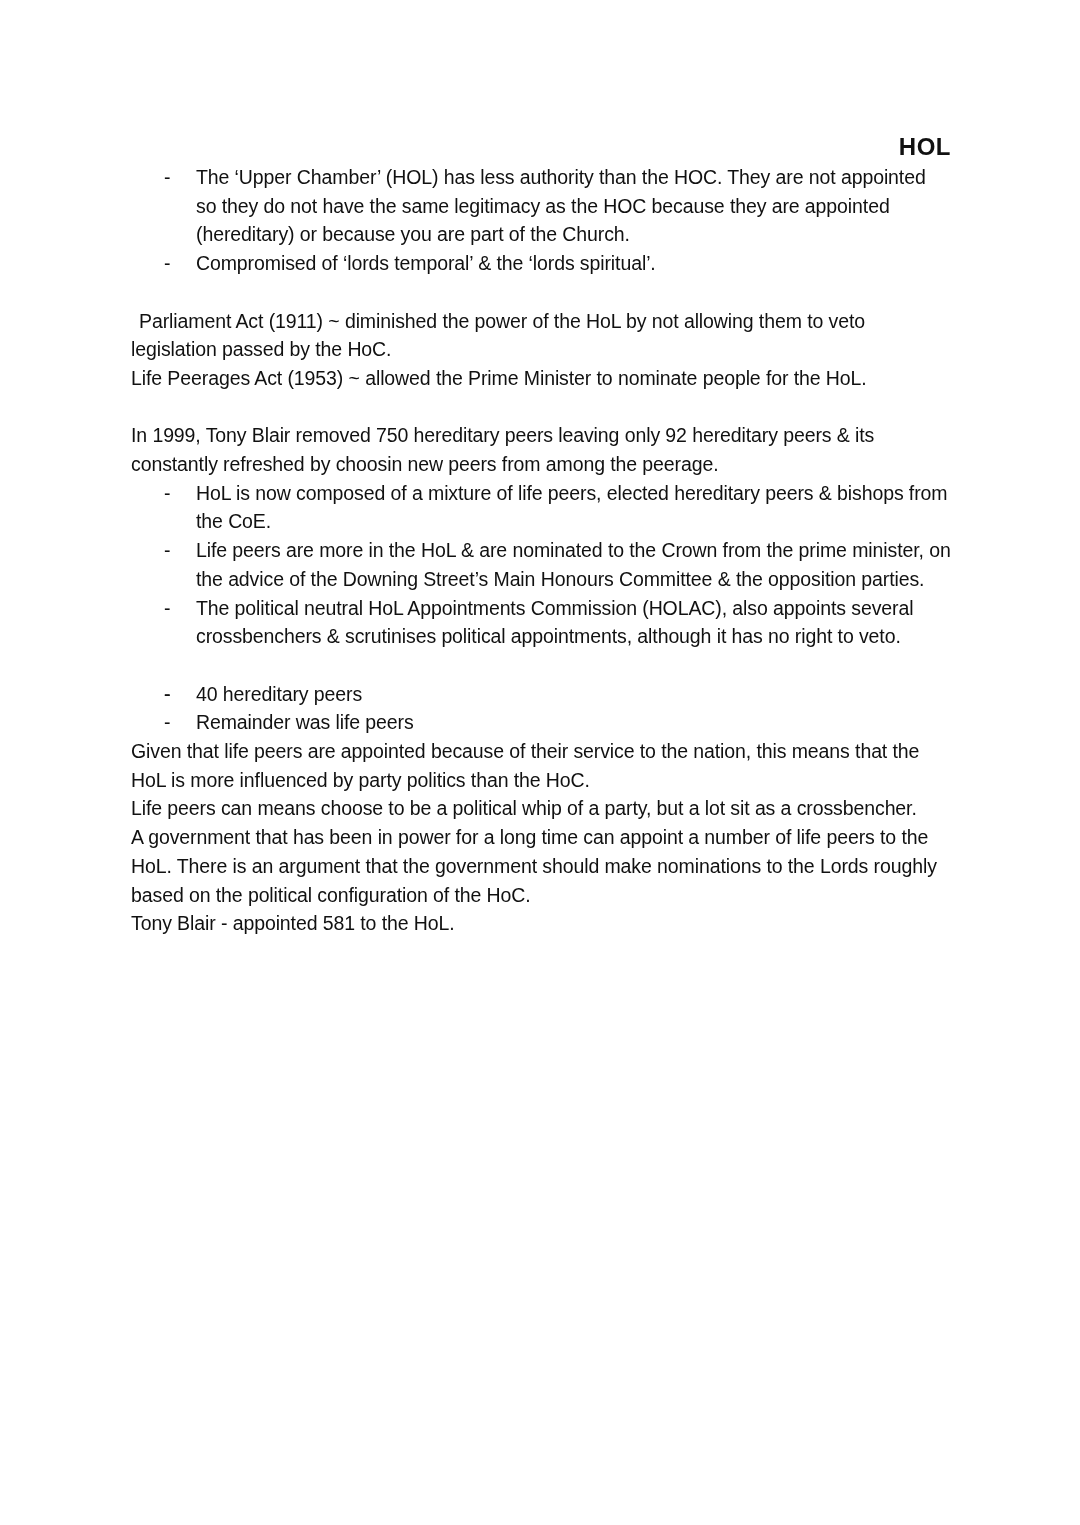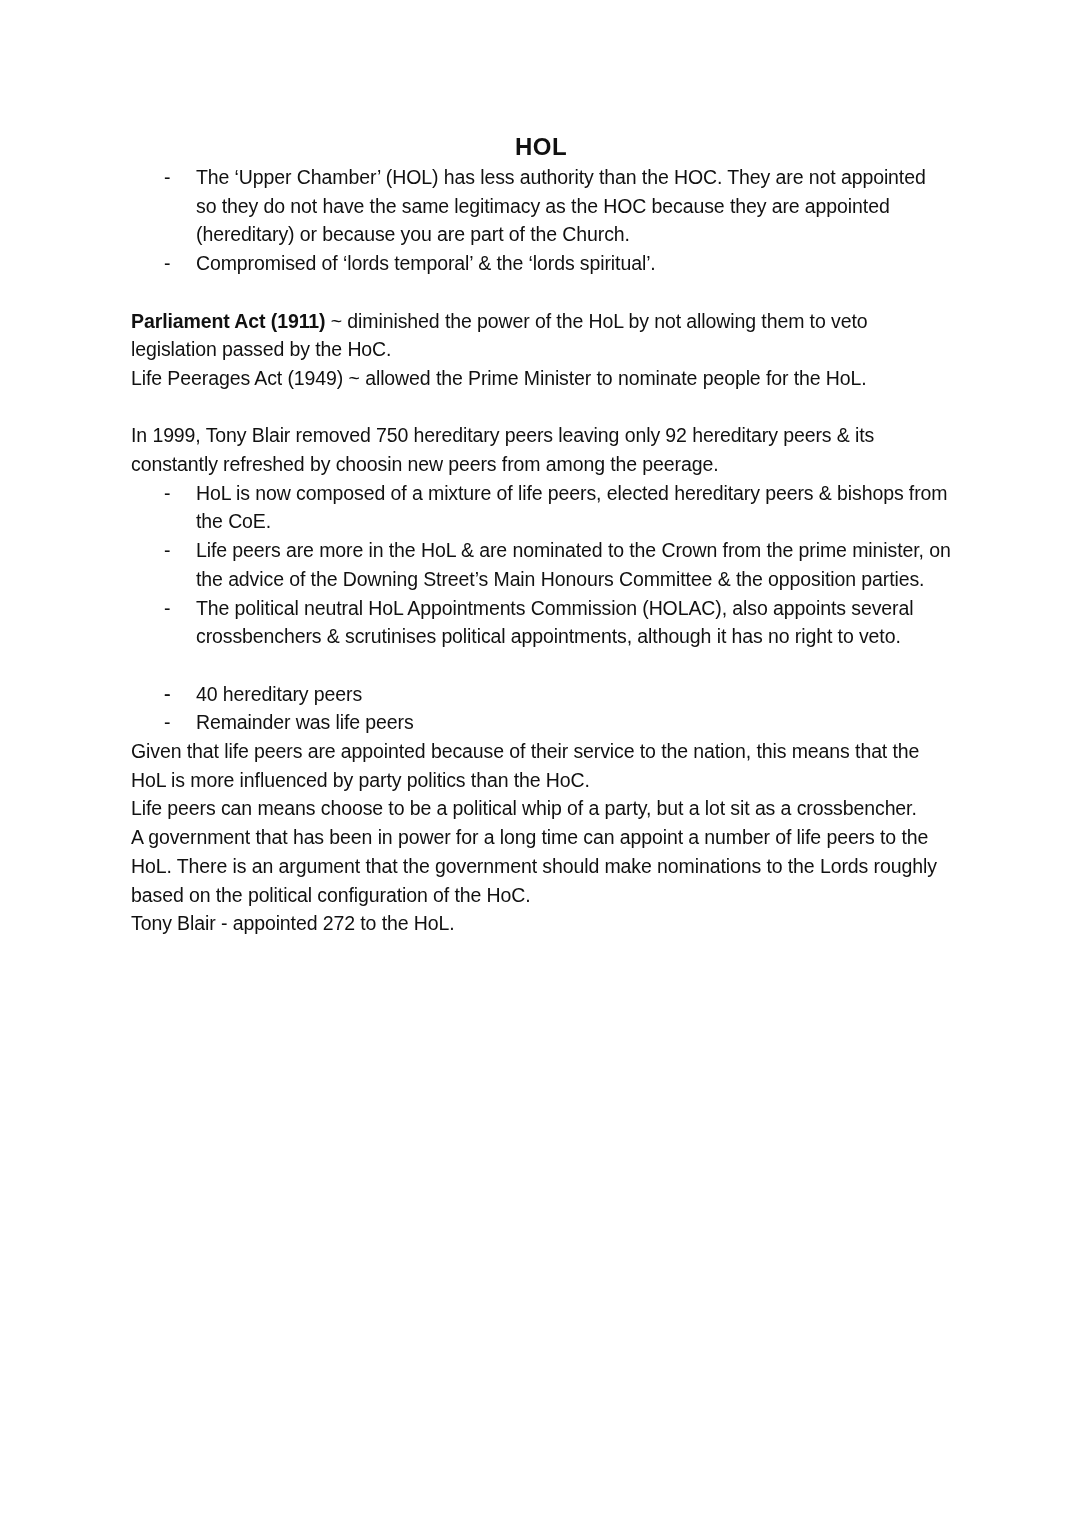--- a/index.html
+++ b/index.html
@@ -18,21 +18,21 @@
     .page {
       position: absolute;
       left: 131px;
       top: 131px;
       width: 820px;
       font-size: 19.5px;
       line-height: 28.7px;
       letter-spacing: -0.1px;
     }
     .title {
-      text-align: center;
+      text-align: right;
       font-weight: bold;
       font-size: 24px;
       line-height: 32px;
       margin: 0;
       letter-spacing: 0.5px;
     }
     .para {
       margin: 0;
     }
     .gap {
@@ -46,21 +46,22 @@
     .bullet-item {
       position: relative;
       padding-left: 65px;
     }
     .bullet-dash {
       position: absolute;
       left: 33px;
       top: 0;
     }
     .bold {
-      font-weight: bold;
+      font-weight: normal;
+      margin-left: 8px;
     }
   </style>
 </head>
 <body>
 
 <div class="page">
 
   <h1 class="title">HOL</h1>
 
   <ul class="bullet-list">
@@ -70,21 +71,21 @@
     </li>
     <li class="bullet-item">
       <span class="bullet-dash">-</span>
       <span>Compromised of ‘lords temporal’ &amp; the ‘lords spiritual’.</span>
     </li>
   </ul>
 
   <div class="gap"></div>
 
   <p class="para"><span class="bold">Parliament Act (1911)</span><span> ~ diminished the power of the HoL by not allowing them to veto legislation passed by the HoC.</span></p>
-  <p class="para">Life Peerages Act (1949) ~ allowed the Prime Minister to nominate people for the HoL.</p>
+  <p class="para">Life Peerages Act (1953) ~ allowed the Prime Minister to nominate people for the HoL.</p>
 
   <div class="gap"></div>
 
   <p class="para">In 1999, Tony Blair removed 750 hereditary peers leaving only 92 hereditary peers &amp; its constantly refreshed by choosin new peers from among the peerage.</p>
 
   <ul class="bullet-list">
     <li class="bullet-item">
       <span class="bullet-dash">-</span>
       <span>HoL is now composed of a mixture of life peers, elected hereditary peers &amp; bishops from the CoE.</span>
     </li>
@@ -111,15 +112,15 @@
     </li>
     <li class="bullet-item">
       <span class="bullet-dash">-</span>
       <span>Remainder was life peers</span>
     </li>
   </ul>
 
   <p class="para">Given that life peers are appointed because of their service to the nation, this means that the HoL is more influenced by party politics than the HoC.</p>
   <p class="para">Life peers can means choose to be a political whip of a party, but a lot sit as a crossbencher.</p>
   <p class="para">A government that has been in power for a long time can appoint a number of life peers to the HoL. There is an argument that the government should make nominations to the Lords roughly based on the political configuration of the HoC.</p>
-  <p class="para">Tony Blair - appointed 272 to the HoL.</p>
+  <p class="para">Tony Blair - appointed 581 to the HoL.</p>
 
 </div>
 
 </body></html>

